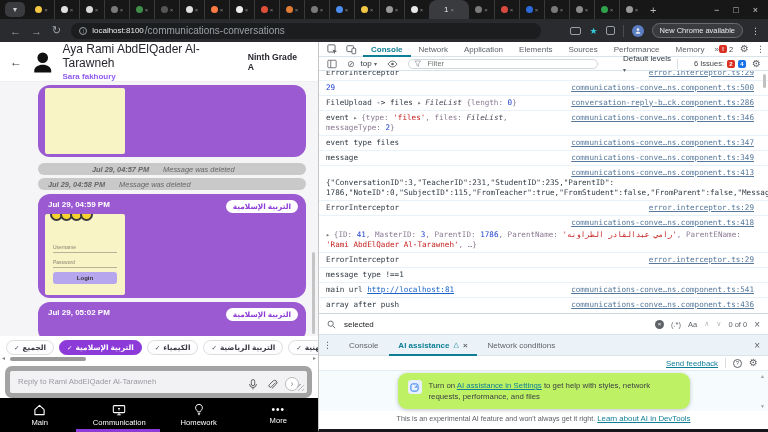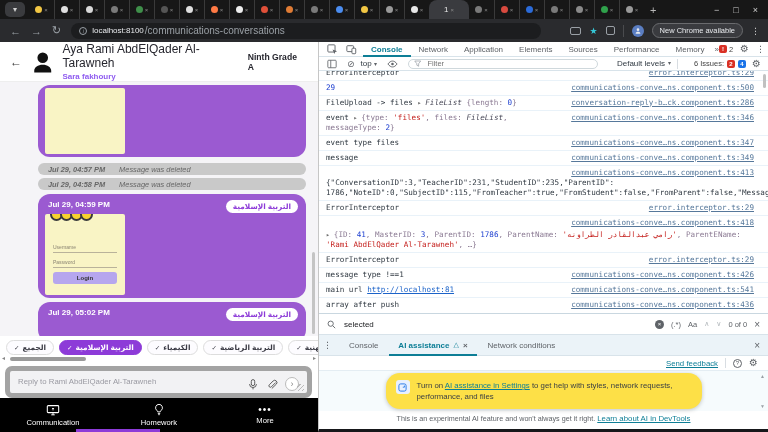--- a/index.html
+++ b/index.html
@@ -47,21 +47,21 @@
   #hdr-sub{font-size:8px;color:#8f5cf0;font-weight:bold;margin-top:2px;}
   #hdr-grade{margin-left:auto;margin-right:14px;font-size:8.6px;font-weight:bold;color:#26262e;}
   #msglist{position:absolute;left:0;top:40px;width:100%;height:254px;background:#f5f4f7;overflow:hidden;}
   .bubble{position:absolute;left:38px;right:12px;background:#9b5ad1;border-radius:12px;}
   .b1{top:3px;height:72px;}
   .b1 .img-attach{position:absolute;left:7px;top:3px;width:80px;height:66px;background:#f9f4c5;border-radius:2px;}
   .delpill{position:absolute;left:38px;right:12px;height:12px;background:#c9c9c9;border-radius:7px;
     display:flex;align-items:center;font-size:7.4px;font-style:italic;color:#666;}
   .delpill .t{margin-left:10px;font-weight:bold;}
   .delpill .x{margin-left:14px;}
-  .d1{top:81px;} .d2{top:96px;}
+  .d1{top:81px;padding-left:44px;} .d2{top:96px;}
   .b2{top:112px;height:104px;}
   .bub-head{display:flex;align-items:flex-start;padding:6px 8px 0 10px;}
   .bub-time{color:#fff;font-size:8px;font-weight:bold;}
   .subj-pill{margin-left:auto;background:#fff;color:#8d3bd8;font-size:7.4px;font-weight:bold;border-radius:8px;
     padding:2px 7px;}
   .login-card{position:absolute;left:7px;top:20px;width:80px;height:81px;background:#f9f4c5;border-radius:2px;overflow:hidden;}
   .logo-blobs{position:absolute;left:8px;top:-6px;display:flex;}
   .logo-blobs i{width:13px;height:13px;border-radius:50%;background:#f6d22e;border:2px solid #3a3a3a;margin-left:-3px;}
   .fld{position:absolute;left:8px;right:8px;border-bottom:1px solid #b9b29a;font-size:5px;color:#8a8472;padding-bottom:2px;}
   .f1{top:30px;} .f2{top:45px;}
@@ -108,21 +108,21 @@
   .gear{color:#5f6368;font-size:10px;line-height:10px;}
   .dt-x{color:#5f6368;font-size:10px;}
   .dt-toolbar2{height:14px;display:flex;align-items:center;border-bottom:1px solid #d8e3ea;padding:0 7px 0 4px;gap:6px;}
   .clearicon{color:#5f6368;font-size:9px;}
   .ctx{color:#303942;font-size:8px;}
   .caret{font-size:6px;color:#5f6368;}
   #filterbox{flex:0 0 190px;height:10px;border:1px solid #cfd8dc;border-radius:6px;display:flex;align-items:center;
     gap:4px;padding:0 5px;color:#9aa0a6;}
   #filterbox input{border:none;outline:none;background:transparent;font-size:7.5px;color:#444;width:100%;
     font-family:"Liberation Sans","DejaVu Sans",sans-serif;}
-  .lvls{margin-left:auto;display:flex;align-items:flex-start;gap:3px;color:#303942;}
+  .lvls{margin-left:auto;display:flex;align-items:flex-start;gap:3px;color:#303942;flex-direction:column;}
   .t2-div{width:1px;height:10px;background:#d8dde2;}
   .issues{display:flex;align-items:center;gap:3px;font-size:7.5px;color:#444;margin-left:10px;}
   
   #console-log{height:242px;overflow:hidden;font-family:"DejaVu Sans Mono",monospace;font-size:7.6px;
     line-height:10px;position:relative;}
   .c-row{padding:2px 14px 2px 7px;border-bottom:1px solid #e9f2f9;overflow:hidden;}
   .c-row.c-clip{margin-top:-5px;}
   .c-row.c-nb{border-bottom:none;padding-bottom:0;}
   .c-link{float:right;color:#56789b;text-decoration:underline;margin-left:8px;}
   .sg-p{color:#303942;} .sg-n{color:#1d3fd0;} .sg-s{color:#c5221f;}
@@ -146,21 +146,21 @@
   .drtab-active{color:#0d7e96;font-weight:bold;box-shadow:inset 0 -2px 0 #0d7e96;}
   .spark{font-size:7px;} .drclose{font-size:8px;color:#5f6368;}
   
   .dt-ai{position:relative;height:69px;}
   .ai-top{height:15px;display:flex;align-items:center;justify-content:flex-end;gap:7px;padding-right:10px;
     border-bottom:1px solid #e4edf3;}
   .teal-link{color:#0d7e96;text-decoration:underline;font-size:7.8px;}
   .helpcirc{width:9px;height:9px;border:1px solid #5f6368;border-radius:50%;color:#5f6368;font-size:6px;
     display:flex;align-items:center;justify-content:center;}
   .ai-body{height:40px;background:#f6fbfd;display:flex;align-items:center;justify-content:center;position:relative;}
-  .ai-card{width:316px;background:#fde047;border-radius:14px;box-shadow:0 1px 4px rgba(0,0,0,.22);
+  .ai-card{width:292px;background:#bef264;border-radius:9px;box-shadow:0 1px 4px rgba(0,0,0,.22);
     display:flex;gap:7px;padding:7px 10px;}
   .ai-card-icon{flex:0 0 14px;height:14px;background:#e8f0fe;border-radius:3px;display:flex;align-items:center;
     justify-content:center;color:#1a73e8;font-size:9px;}
   .ai-card-text{font-size:7.8px;color:#3c4043;line-height:11px;}
   .ai-scroll{position:absolute;right:2px;top:2px;bottom:2px;width:7px;display:flex;flex-direction:column;
     justify-content:space-between;align-items:center;color:#9aa0a6;font-size:5px;}
   .ai-disclaimer{height:14px;display:flex;align-items:center;justify-content:center;gap:2px;font-size:7.2px;color:#5f6368;
     background:#fff;}
   svg{display:block;}
 </style>
@@ -394,20 +394,26 @@
       <svg width="12" height="13" viewBox="0 0 14 13">
         <path d="M11 4.5l-4.8 4.8a1.7 1.7 0 0 1-2.4-2.4L8.3 2.4a2.6 2.6 0 0 1 3.7 3.7l-4.9 4.8" fill="none" stroke="#555" stroke-width="1.1" stroke-linecap="round"></path>
       </svg>
       <span class="sendcircle">›</span>
     </div>
     <div class="resize-grip"></div>
   </div>
 
   <div id="bottomnav">
     <div class="nav-item">
+      <svg width="13" height="12" viewBox="0 0 14 13">
+        <path d="M2 6l5-4.5L12 6v5.5H2z" fill="none" stroke="#fff" stroke-width="1.2" stroke-linejoin="round"></path>
+      </svg>
+      <span class="lbl">Main</span>
+    </div>
+    <div class="nav-item">
       <svg width="14" height="12" viewBox="0 0 16 13">
         <rect x="1.5" y="1.5" width="13" height="8" rx="1" fill="none" stroke="#fff" stroke-width="1.2"></rect>
         <path d="M6 12h4M8 9.5V12" stroke="#fff" stroke-width="1.1"></path>
         <path d="M8 7V4.3M6.8 5.4L8 4.2l1.2 1.2" fill="none" stroke="#fff" stroke-width="1"></path>
       </svg>
       <span class="lbl">Communication</span>
     </div>
     <div class="nav-item">
       <svg width="12" height="13" viewBox="0 0 14 14">
         <path d="M7 1a4 4 0 0 1 2.4 7.2c-.5.4-.9 1-.9 1.6H5.5c0-.6-.4-1.2-.9-1.6A4 4 0 0 1 7 1z" fill="none" stroke="#fff" stroke-width="1.1"></path>
@@ -500,21 +506,21 @@
       <div class="c-row"><a class="c-link">communications-conve…ns.component.ts:346</a><span class="sg-p">event   </span><span class="sg-a">▸ </span><span class="sg-k">{type: </span><span class="sg-s">'files'</span><span class="sg-k">, files: </span><span class="sg-o">FileList</span><span class="sg-k">, messageType: </span><span class="sg-n">2</span><span class="sg-k">}</span></div>
       <div class="c-row"><a class="c-link">communications-conve…ns.component.ts:347</a><span class="sg-p">event type files</span></div>
       <div class="c-row"><a class="c-link">communications-conve…ns.component.ts:349</a><span class="sg-p">message</span></div>
       <div class="c-row"><a class="c-link">communications-conve…ns.component.ts:413</a><span class="sg-p">{"ConversationID":3,"TeacherID":231,"StudentID":235,"ParentID": 1786,"NoteID":0,"SubjectID":115,"FromTeacher":true,"FromStudent":false,"FromParent":false,"MessageLimit":0,"IsParentMessage":true,"MessageType":2,"Message":""}</span></div>
       <div class="c-row"><a class="c-link">error.interceptor.ts:29</a><span class="sg-p">ErrorInterceptor</span></div>
       <div class="c-row c-nb">
         <a class="c-link">communications-conve…ns.component.ts:418</a>
       </div>
       <div class="c-row"><span class="sg-a">▸ </span><span class="sg-k">{ID: </span><span class="sg-n">41</span><span class="sg-k">, MasterID: </span><span class="sg-n">3</span><span class="sg-k">, ParentID: </span><span class="sg-n">1786</span><span class="sg-k">, ParentName: </span><span class="sg-s">'رامي عبدالقادر الطراونه'</span><span class="sg-k">, ParentEName: </span><span class="sg-s">'Rami AbdElQader Al-Tarawneh'</span><span class="sg-k">, …}</span></div>
       <div class="c-row"><a class="c-link">error.interceptor.ts:29</a><span class="sg-p">ErrorInterceptor</span></div>
-      <div class="c-row"><a class="c-link">communications-conve…ns.component.ts:426</a><span class="sg-p">message type !==1</span></div>
+      <div class="c-row"><span class="sg-p">message type !==1</span></div>
       <div class="c-row"><a class="c-link">communications-conve…ns.component.ts:541</a><span class="sg-p">main url  </span><span class="sg-u">http://localhost:81</span></div>
       <div class="c-row c-nb"><a class="c-link">communications-conve…ns.component.ts:436</a><span class="sg-p">array after push</span></div>
       <div class="c-row"><span class="sg-k">(39) [{…}, {…}, {…}, {…}, {…}, {…}, {…}, {…}, {…}, {…}, {…}, {…}, {…}, {…}, {…}, {…}, {…}, {…}, {…}, {…}, {…}, {…}, {…}, {…}, {…}, {…}, {…}, {…}, {…}, {…}, {…}, {…}, {…}, {…}, {…}, {…}, {…}, {…}, {…}]</span></div>
       <div id="console-vscroll"></div>
     </div>
 
   <div class="dt-search">
     <svg width="9" height="9" viewBox="0 0 11 11">
       <circle cx="4.5" cy="4.5" r="3.2" fill="none" stroke="#5f6368" stroke-width="1.1"></circle>
         <line x1="7" y1="7" x2="10" y2="10" stroke="#5f6368" stroke-width="1.1"></line>

